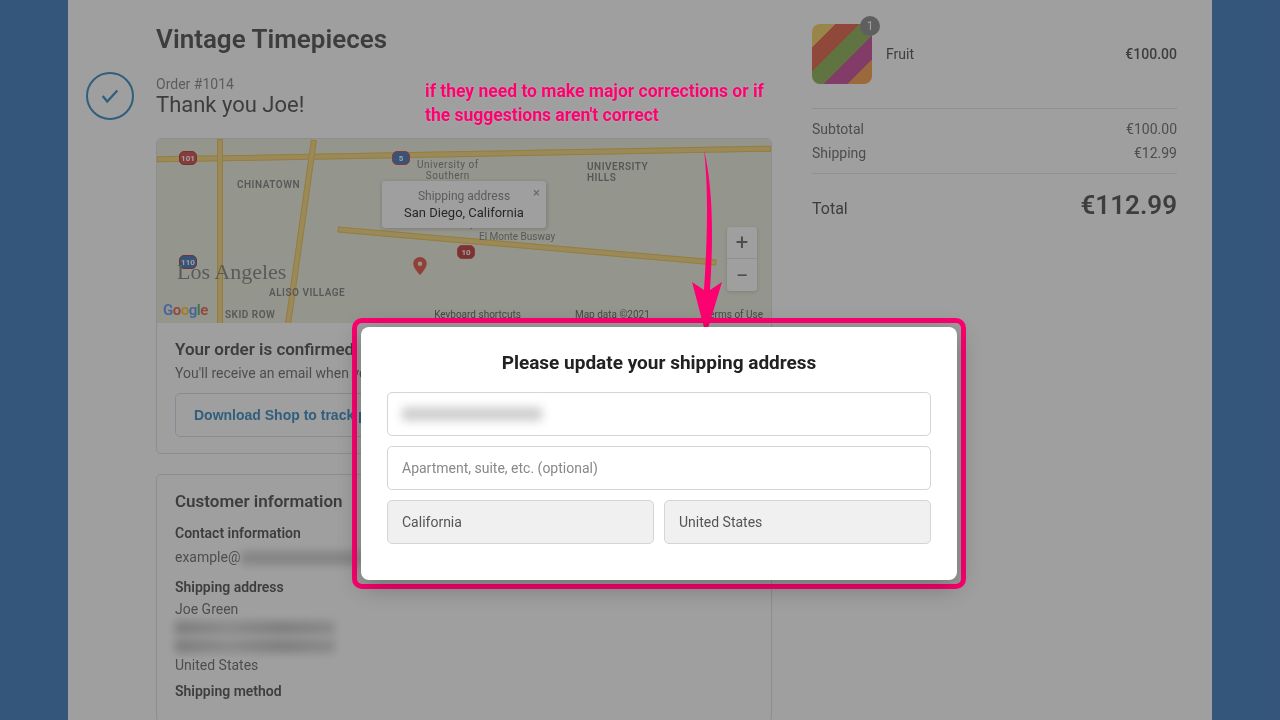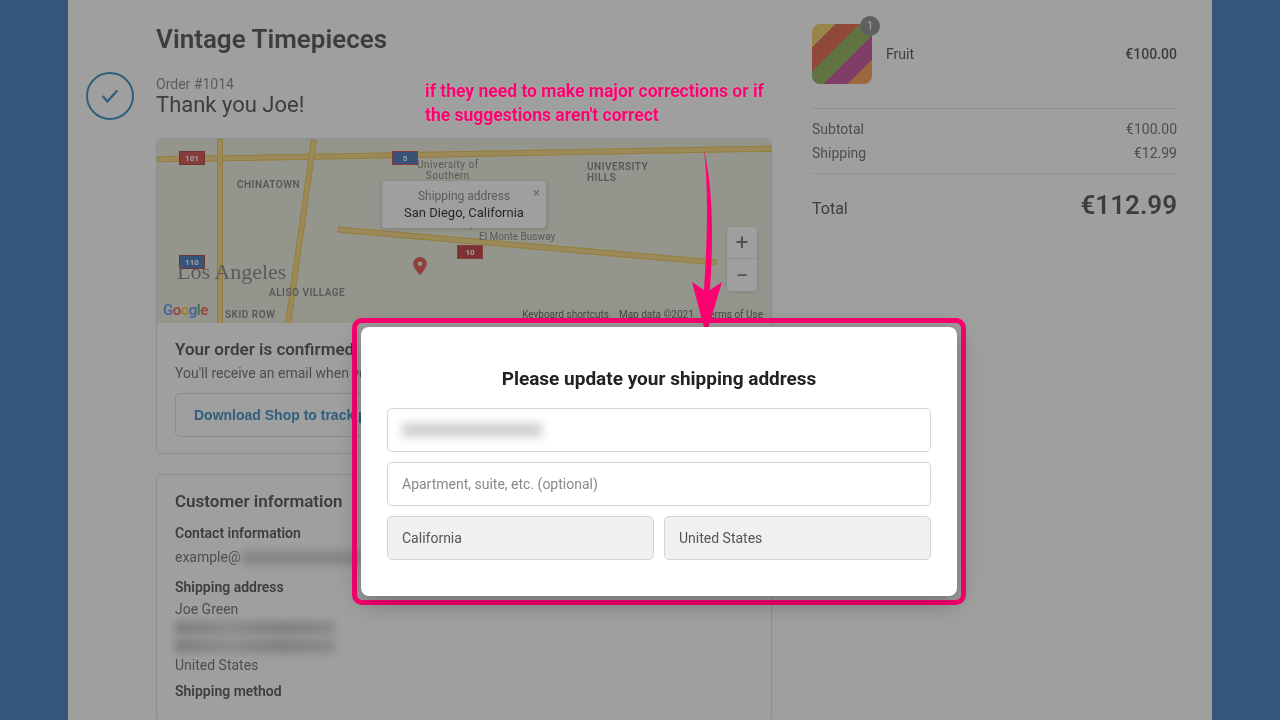--- a/index.html
+++ b/index.html
@@ -23,21 +23,21 @@
   .bubble .lbl { color:#737373; font-size:12px; margin-bottom:2px;}
   .bubble .close { position:absolute; top:4px; right:6px; color:#888; font-size:13px; cursor:pointer;}
   .pin { position:absolute; top:118px; left:254px; width:18px; height:18px; }
   .pin svg { fill:#e4382b;}
   .zoomctl { position:absolute; right:14px; top:88px; background:#fff; border-radius:3px; width:30px; box-shadow:0 1px 4px rgba(0,0,0,.2); }
   .zoomctl div { height:32px; display:flex; align-items:center; justify-content:center; font-size:22px; color:#555; cursor:pointer;}
   .zoomctl div:first-child { border-bottom:1px solid #ddd;}
   .google { position:absolute; left:6px; bottom:4px; font-size:15px; font-weight:600; letter-spacing:-.5px;}
   .google span:nth-child(1){color:#4285f4}.google span:nth-child(2){color:#ea4335}.google span:nth-child(3){color:#fbbc05}.google span:nth-child(4){color:#4285f4}.google span:nth-child(5){color:#34a853}.google span:nth-child(6){color:#ea4335}
   .mapft { position:absolute; right:8px; bottom:3px; font-size:10px; color:#444; display:flex; gap:10px;}
-  .mapft span { white-space:nowrap; }
+  .mapft span { white-space:nowrap;margin-left:44px; }
 
   .cardbody { padding:16px 18px; font-size:14px; color:#545454;}
   .cardbody h3 { font-size:17px; color:#333; font-weight:600; margin-bottom:6px;}
   .dlbtn { margin-top:12px; border:1px solid #c8d8e6; background:#fff; color:#1878b9; font-weight:600; font-size:14px; padding:13px 18px; border-radius:5px; cursor:pointer; width:100%; text-align:left;}
 
   .custinfo { padding:16px 18px; font-size:14px; color:#545454;}
   .custinfo h3 { font-size:17px; color:#333; font-weight:600; margin-bottom:14px;}
   .custinfo h4 { font-size:14px; color:#333; font-weight:600; margin:10px 0 6px;}
   .blurline { height:14px; margin:4px 0; border-radius:3px; filter:blur(4px);}
   .blurA {background:linear-gradient(90deg,#b7b7b7,#d6d6d6,#bcbcbc,#d3d3d3); width:160px;}
@@ -58,36 +58,36 @@
   
   .dim { position:absolute; inset:0; background:rgba(70,70,70,.52); }
 
   
   .annot { position:absolute; top:80px; left:425px; color:#ff0070; font-weight:700; font-size:17.5px; line-height:1.35; text-shadow:0 0 2px rgba(255,255,255,.3); z-index:5;}
   .arrow { position:absolute; top:150px; left:688px; width:40px; height:185px; z-index:5;}
   .arrow svg { fill:#ff0070;}
 
   
   .modalwrap { position:absolute; top:318px; left:352px; width:614px; border:5px solid #ff0070; border-radius:10px; z-index:10; padding:4px; }
-  .modal { background:#fff; border-radius:8px; padding:40px 26px 26px; box-shadow:0 6px 24px rgba(0,0,0,.3);}
+  .modal { background:#fff; border-radius:8px; padding:24px 26px 26px; box-shadow:0 6px 24px rgba(0,0,0,.3);}
   .modal h2 { text-align:center; font-size:19px; font-weight:700; color:#222; margin-bottom:18px;}
   .fieldrow { display:flex; gap:10px; margin-bottom:10px;}
   .field { flex:1; border:1px solid #d5d5d5; border-radius:5px; padding:12px 14px; font-size:14px; color:#555; background:#fff; min-height:44px; display:flex; align-items:center;}
   .field.full { width:100%;}
   .field.ro { background:#f0f0f0;}
   .field.ph { color:#888;}
   .field .blurred { filter:blur(5px); color:#999; background:#cfcfcf; height:14px; width:140px; border-radius:2px;}
   .btnrow { display:flex; justify-content:center; gap:14px; margin-top:20px;}
   .btn { background:#3a8fc8; color:#fff; font-size:16px; font-weight:600; border:none; border-radius:5px; padding:14px 26px; cursor:pointer;}
 
   
   .maplabel { position:absolute; font-size:10px; color:#6a6a6a; font-weight:600; letter-spacing:.5px;}
   .road { position:absolute; background:#f6d46b; border:1px solid #e8b93e;}
   .hwy { position:absolute; background:#f9e9a4;}
-  .freeway-badge {position:absolute;width:26px;height:14px;background:#c9302c;border:1px solid #9b211d;border-radius:0;display:flex;align-items:center;justify-content:center;color:#fff;font-size:8px;font-weight:700;}
+  .freeway-badge {position:absolute;width:18px;height:14px;background:#c9302c;border:1px solid #9b211d;border-radius:5px;display:flex;align-items:center;justify-content:center;color:#fff;font-size:8px;font-weight:700;}
   .citylabel{position:absolute;font-family:Georgia,serif;color:#6f6f6f;}
 </style>
 </head>
 <body>
 
 <div class="frame">
   <div class="page">
 
     <div class="main">
       <div class="store-name">Vintage Timepieces</div>

